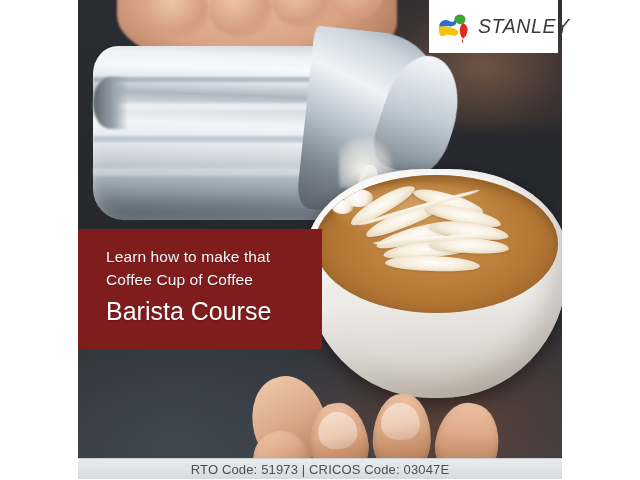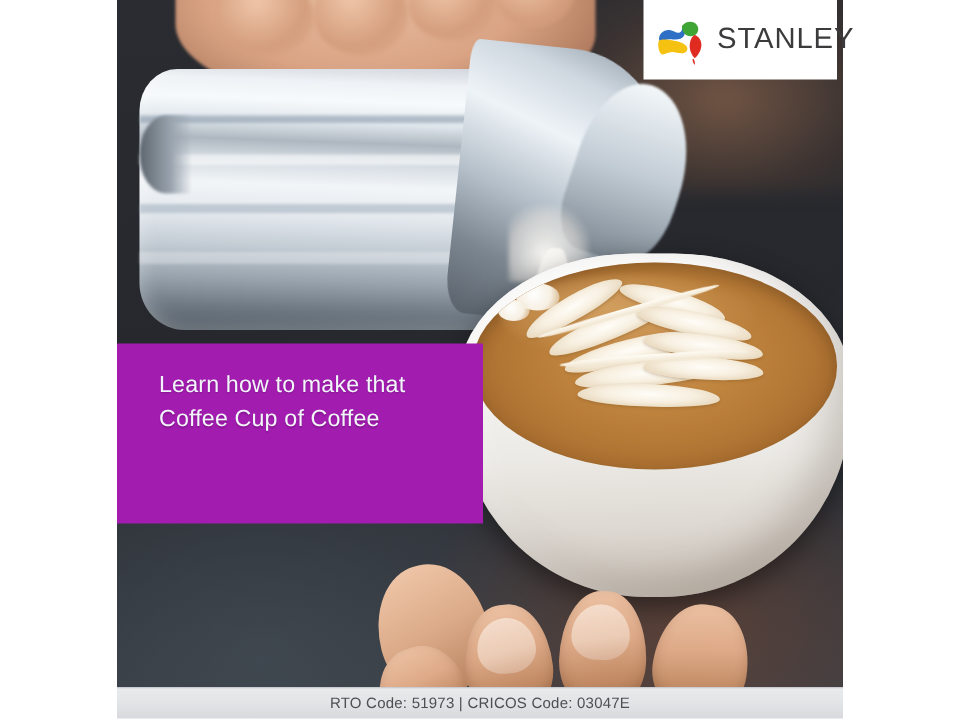--- a/index.html
+++ b/index.html
@@ -252,21 +252,21 @@
     transform: rotate(-14deg);
   }
 
   
   #headline-box {
     position: absolute;
     left: 78px;
     top: 229px;
     width: 244px;
     height: 120px;
-    background: #a21caf;
+    background: #7f1d1d;
     box-sizing: border-box;
     padding: 16px 10px 0 28px;
   }
   .headline-line {
     color: #f2f6fa;
     font-size: 15.5px;
     line-height: 23px;
     letter-spacing: 0.1px;
     white-space: nowrap;
     text-shadow: 0 1px 1px rgba(0,0,0,0.18);
@@ -296,20 +296,21 @@
     width: 38px;
     height: 34px;
     flex: 0 0 auto;
   }
   #logo-wordmark {
     margin-left: 4px;
     display: flex;
     flex-direction: column;
     justify-content: center;
     line-height: 1;
+    font-style: italic;
   }
   #logo-line1 {
     font-size: 19.5px;
     letter-spacing: 0.6px;
     color: #3b3b3d;
     font-family: "Liberation Sans", sans-serif;
   }
   #logo-line2 {
     font-size: 19.5px;
     letter-spacing: 0.6px;
@@ -325,21 +326,21 @@
     top: 458px;
     width: 484px;
     height: 20px;
     background: linear-gradient(180deg, #e9eaec 0%, #e2e4e6 48%, #d7d9dc 100%);
     border-top: 1px solid #c9ccd0;
     display: flex;
     align-items: center;
     justify-content: center;
   }
   #footer-text {
-    font-size: 10px;
+    font-size: 13px;
     color: #4c5055;
     letter-spacing: 0.15px;
     white-space: nowrap;
   }
 </style>
 </head>
 <body>
 
 <div id="canvas">
 
@@ -395,20 +396,21 @@
     <div class="nail" style="left:49.5%;top:90%;width:8%;height:8%;transform:rotate(-6deg);"></div>
     <div class="finger" style="left:61%;top:86%;width:12%;height:17%;transform:rotate(2deg);"></div>
     <div class="nail" style="left:62.5%;top:88%;width:8%;height:8%;transform:rotate(2deg);"></div>
     <div class="finger" style="left:74%;top:88%;width:13%;height:16%;transform:rotate(9deg);"></div>
     <div class="finger" style="left:36%;top:94%;width:12%;height:12%;transform:rotate(-18deg);"></div>
   </div>
 
   <div id="headline-box">
     <div class="headline-line">Learn how to make that</div>
     <div class="headline-line">Coffee Cup of Coffee</div>
+    <div id="headline-title">Barista Course</div>
   </div>
 
   <div id="logo-card">
     <svg id="logo-mark" viewBox="0 0 100 92">
 
       <path d="M8 46 C6 34 16 26 27 27 C34 28 38 33 44 32 C48 31 50 26 49 21 C54 24 56 31 53 37 C49 44 40 45 33 44 C24 43 16 44 14 50 Z" fill="#2d6fc4"></path>
       <path d="M49 20 C56 10 70 10 76 18 C81 25 78 34 71 37 C65 40 57 38 53 33 C50 29 49 24 49 20 Z" fill="#3fa535"></path>
       <path d="M7 47 C12 43 23 44 33 46 C43 48 52 50 57 56 C61 61 58 68 51 69 C43 70 36 66 29 67 C20 68 14 74 11 70 C7 65 5 55 7 47 Z" fill="#f5c211"></path>
       <path d="M72 36 C79 38 85 46 84 56 C83 66 77 74 72 78 C68 74 63 66 63 56 C63 46 67 38 72 36 Z" fill="#e02b20"></path>
       <path d="M70 79 C72 83 73 87 72 90 C70 88 68 84 68 80 Z" fill="#e02b20"></path>

